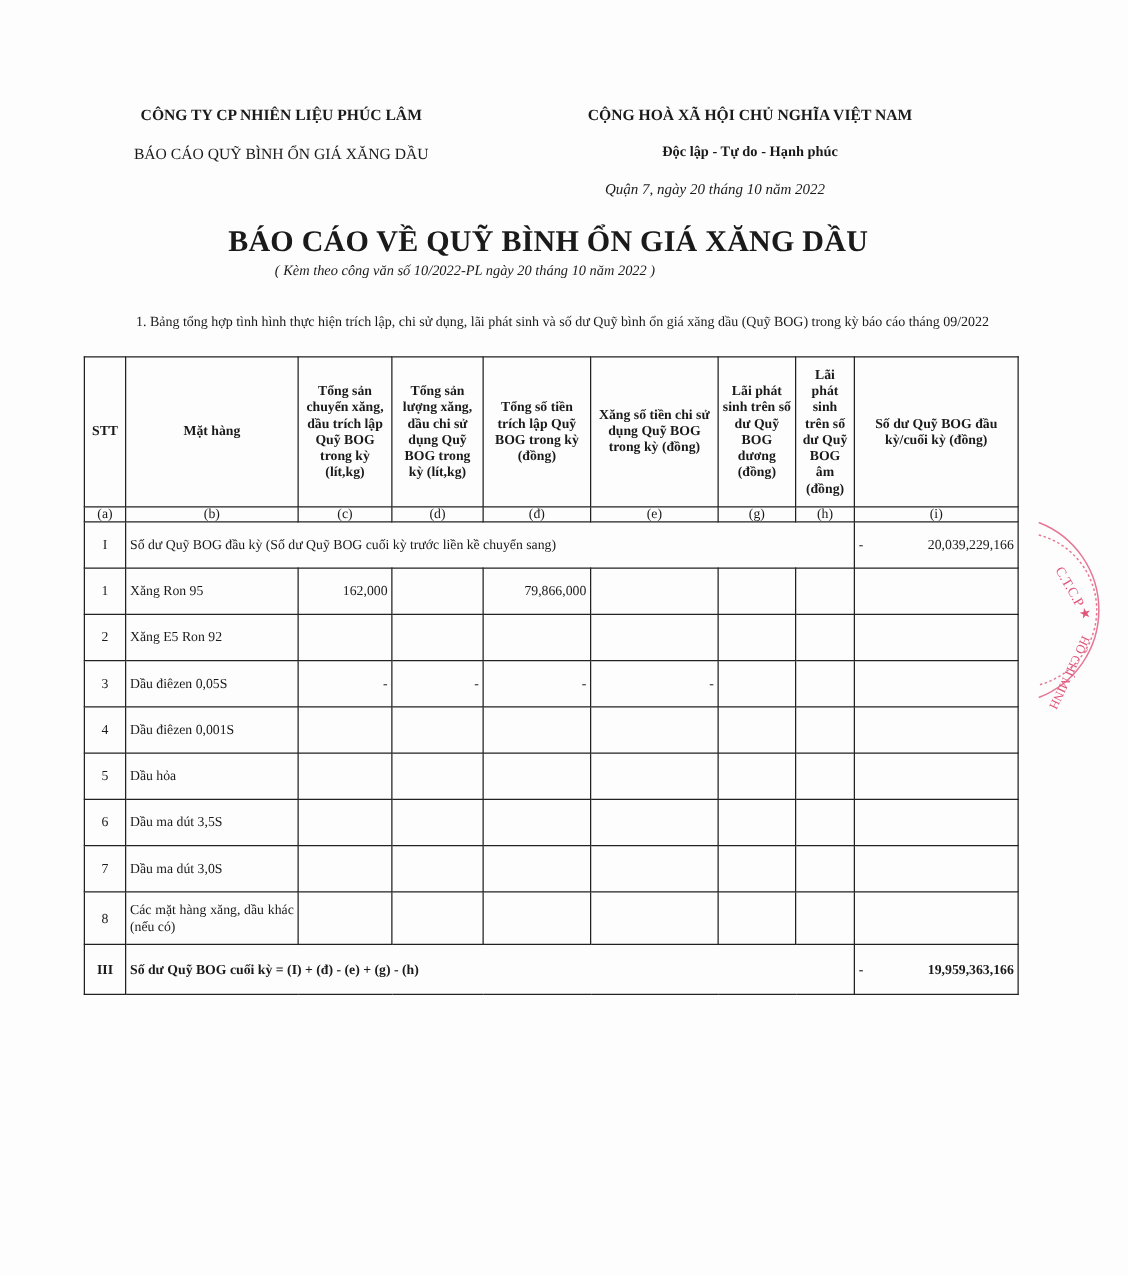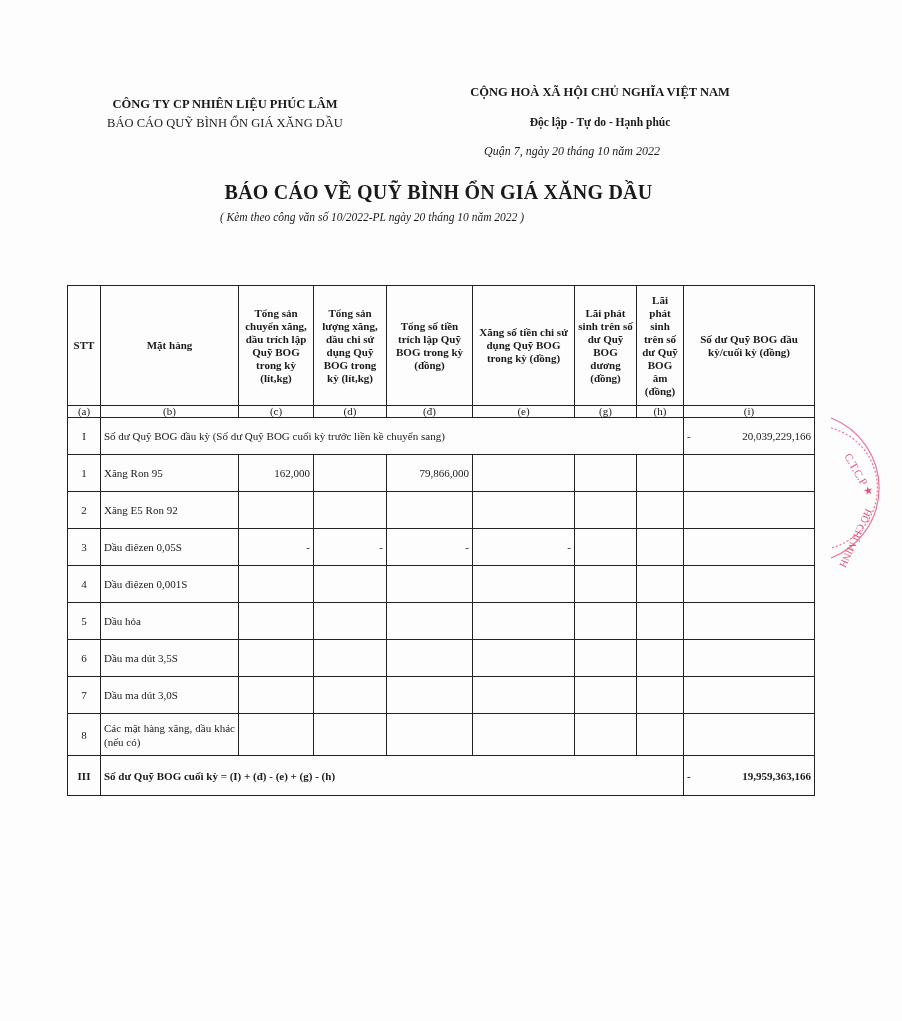--- a/index.html
+++ b/index.html
@@ -4,26 +4,26 @@
   <style>
     html, body { margin: 0; padding: 0; }
     body {
       width: 902px; height: 1021px; background: #fdfdfd; position: relative;
       font-family: "Liberation Serif", serif; color: #1a1a1a; overflow: hidden;
     }
     .abs { position: absolute; }
     .hdr-left { left: 100px; width: 250px; text-align: center; font-size: 12.5px; }
     .hdr-right { left: 440px; width: 320px; text-align: center; font-size: 12.5px; }
     .bold { font-weight: bold; }
-    #co-name { top: 85px; margin-top: 12px; }
+    #co-name { top: 85px; }
     #rep-name { top: 116px; }
     #nation { top: 85px; }
     #motto { top: 116px; font-size: 11.5px; }
     #place-date { left: 400px; width: 260px; text-align: right; top: 144px; font-style: italic; font-size: 12px; }
-    #title { left: 0; width: 877px; text-align: center; top: 181px; font-size: 20px; font-weight: bold; letter-spacing: 0.2px; }
+    #title { left: 0; width: 877px; text-align: center; top: 181px; font-size: 24px; font-weight: bold; letter-spacing: 0.2px; }
     #subtitle { left: 0; width: 744px; text-align: center; top: 211px; font-style: italic; font-size: 11.5px; }
     #intro { left: 70px; width: 760px; text-align: center; top: 251px; font-size: 11.2px; line-height: 14px; }
     table#bog {
       position: absolute; left: 67px; top: 285px; border-collapse: collapse;
       table-layout: fixed; font-size: 11px;
     }
     #bog td, #bog th { border: 1.5px solid #222; padding: 0 3px; vertical-align: middle; }
     #bog th { font-weight: bold; text-align: center; font-size: 11px; line-height: 13px; }
     #bog .letters td { text-align: center; height: 11px; font-size: 11px; line-height: 11px; padding: 0; }
     #bog .row td { height: 36px; }
@@ -40,20 +40,21 @@
 <div class="abs hdr-left bold" id="co-name">CÔNG TY CP NHIÊN LIỆU PHÚC LÂM</div>
 <div class="abs hdr-left" id="rep-name">BÁO CÁO QUỸ BÌNH ỔN GIÁ XĂNG DẦU</div>
 <div class="abs hdr-right bold" id="nation">CỘNG HOÀ XÃ HỘI CHỦ NGHĨA VIỆT NAM</div>
 <div class="abs hdr-right bold" id="motto">Độc lập - Tự do - Hạnh phúc</div>
 <div class="abs" id="place-date">Quận 7, ngày 20 tháng 10 năm 2022</div>
 
 <div class="abs" id="title">BÁO CÁO VỀ QUỸ BÌNH ỔN GIÁ XĂNG DẦU</div>
 <div class="abs" id="subtitle">( Kèm theo công văn số 10/2022-PL ngày 20 tháng 10 năm 2022 )</div>
 
 <div class="abs" id="intro">
+  <div>1. Bảng tổng hợp tình hình thực hiện trích lập, chi sử dụng, lãi phát sinh và số dư Quỹ bình ổn giá xăng dầu (Quỹ BOG) trong kỳ báo cáo tháng 09/2022</div>
 </div>
 
 <table id="bog">
   <colgroup>
     <col style="width:33px">
       <col style="width:138px">
       <col style="width:75px">
       <col style="width:73px">
     <col style="width:86px">
       <col style="width:102px">

